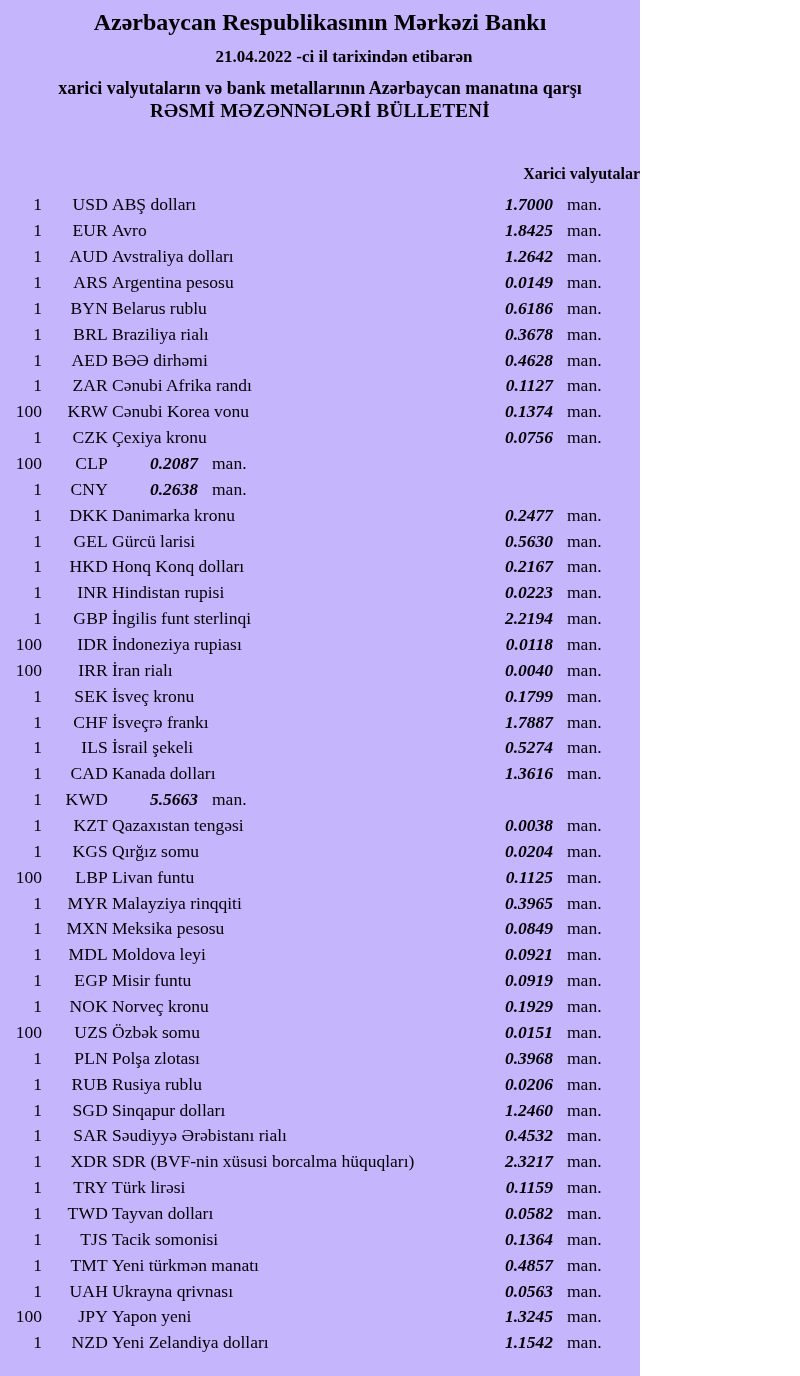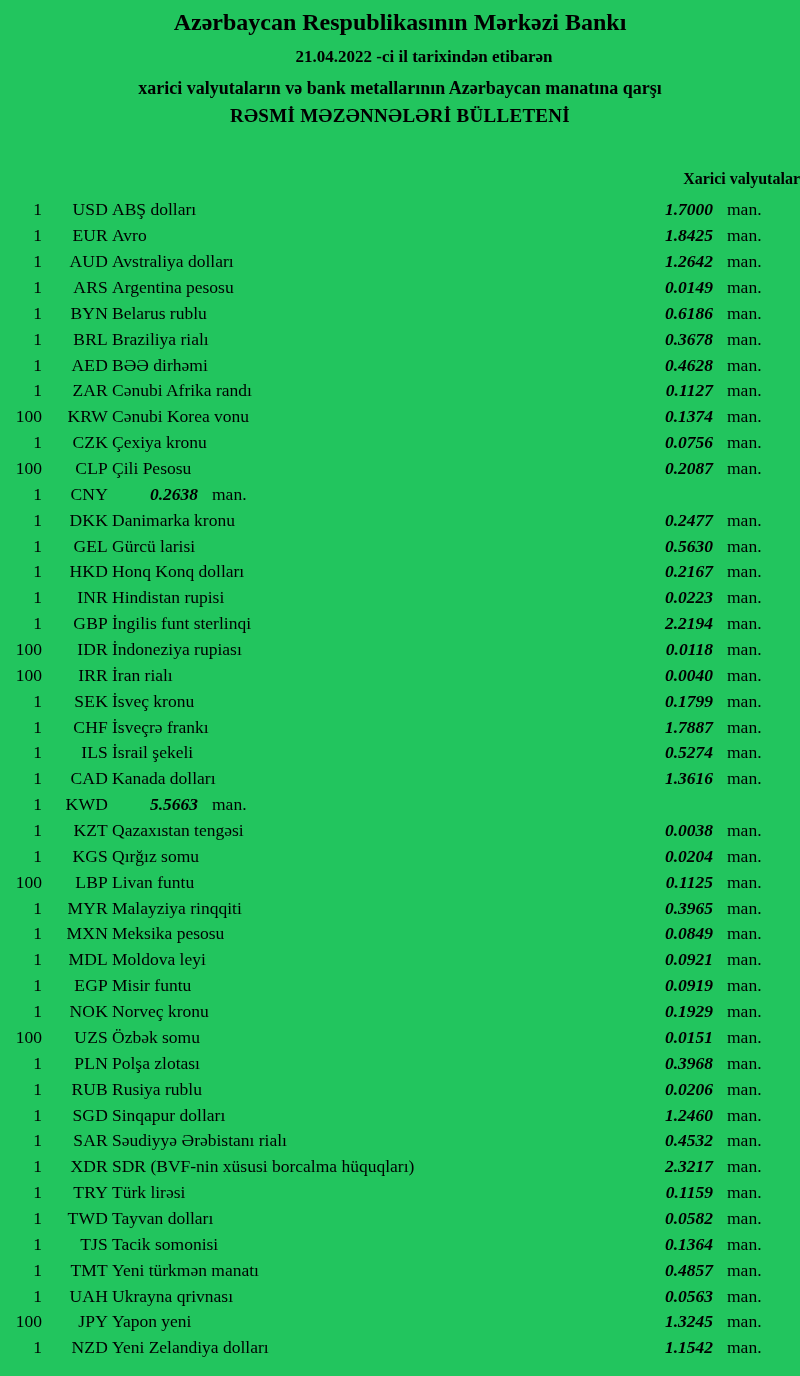--- a/index.html
+++ b/index.html
@@ -4,23 +4,23 @@
 <style>
   html, body {
     margin: 0;
     padding: 0;
     background: #ffffff;
     color: #000000;
     font-family: "Liberation Serif", "DejaVu Serif", serif;
   }
   .page {
     position: relative;
-    width: 800px;
+    width: 640px;
     height: 1376px;
-    background: #22c55e;
+    background: #c4b5fd;
     overflow: hidden;
   }
   .doc-header { text-align: center; }
   .bank-name {
     margin: 8px 0 0 0;
     font-size: 24px;
     line-height: 28px;
     font-weight: bold;
   }
   .date-line {
@@ -30,21 +30,20 @@
     font-weight: bold;
     padding-left: 48px;
   }
   .subject-line {
     margin-top: 10px;
     font-size: 18px;
     line-height: 22px;
     font-weight: bold;
   }
   .bulletin-line {
-    margin-top: 5px;
     font-size: 19px;
     line-height: 24px;
     font-weight: bold;
     letter-spacing: 0.3px;
   }
   .section-title {
     margin-top: 40px;
     text-align: right;
     font-size: 16px;
     line-height: 21px;
@@ -172,21 +171,20 @@
       <div class="row">
         <span class="qty">1</span>
         <span class="code">CZK</span>
         <span class="name">Çexiya kronu</span>
         <span class="rate">0.0756</span>
         <span class="man">man.</span>
       </div>
       <div class="row">
         <span class="qty">100</span>
         <span class="code">CLP</span>
-        <span class="name">Çili Pesosu</span>
         <span class="rate">0.2087</span>
         <span class="man">man.</span>
       </div>
       <div class="row">
         <span class="qty">1</span>
         <span class="code">CNY</span>
         <span class="rate">0.2638</span>
         <span class="man">man.</span>
       </div>
       <div class="row">

